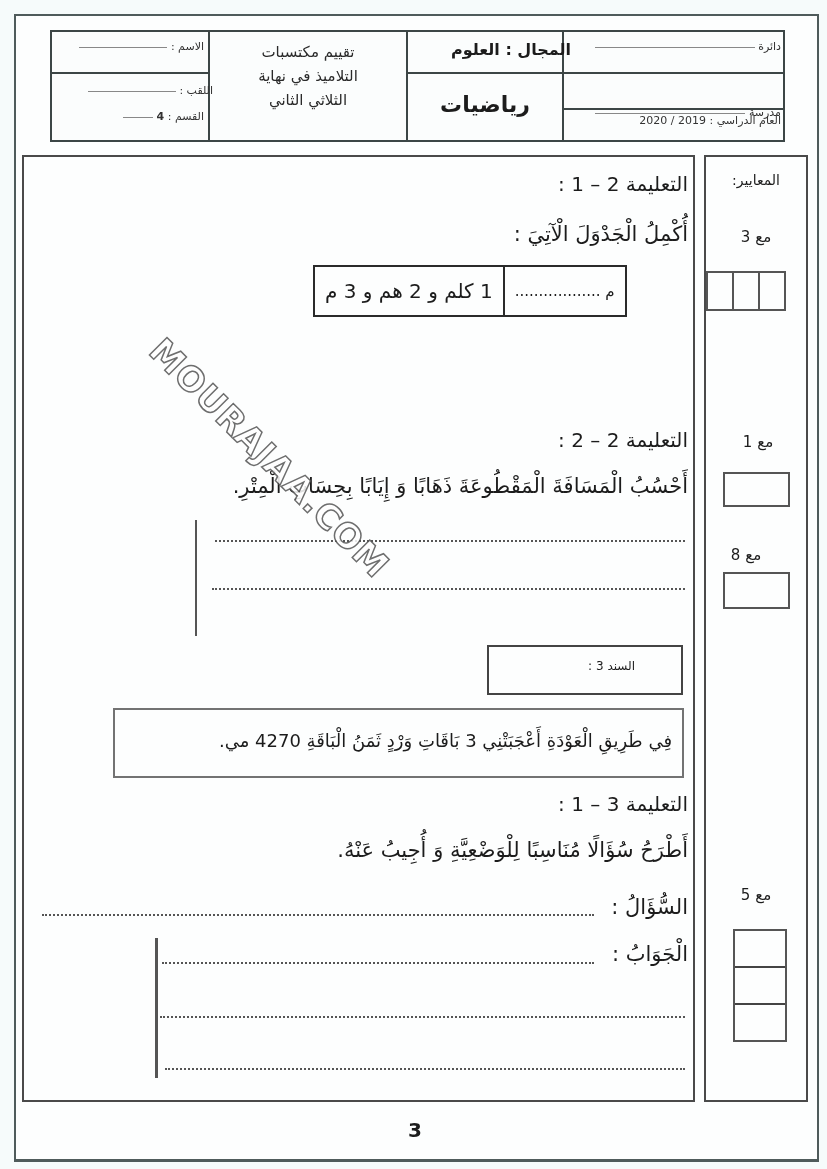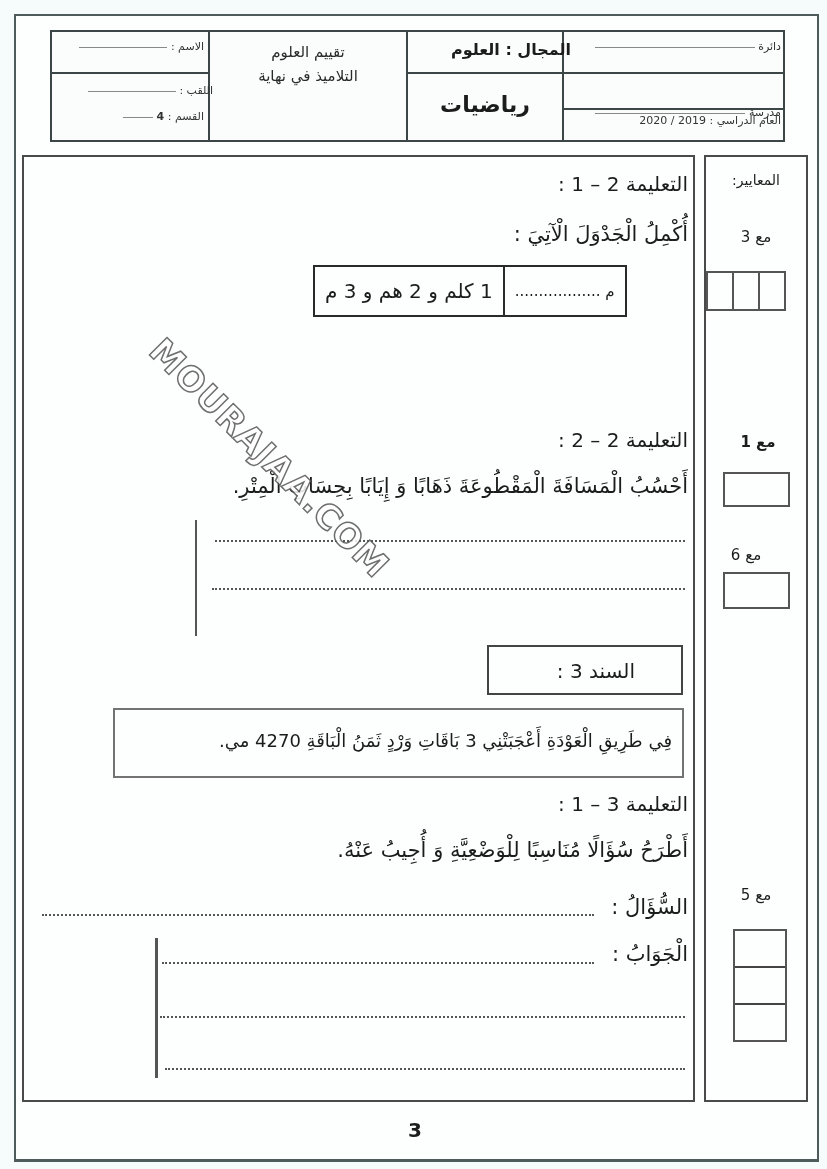--- a/index.html
+++ b/index.html
@@ -58,22 +58,23 @@
     <span>اللقب :</span>
     <span class="field-line" style="width:88px;"></span>
   </div>
   <div class="hcell small" style="left:4px; top:78px; width:148px; text-align:right;">
     <span>القسم :</span>
     <span style="font-weight:bold;">4</span>
     <span class="field-line" style="width:30px;"></span>
   </div>
 
   <div class="hcell center-text" style="left:158px; top:8px; width:196px;">
-    <div>تقييم العلوم</div>
+    <div>تقييم مكتسبات</div>
     <div>التلاميذ في نهاية</div>
+    <div>الثلاثي الثاني</div>
   </div>
 
   <div class="hcell" style="left:356px; top:8px; width:154px; text-align:center; direction:rtl; font-size:16px; font-weight:bold;margin-left:26px;">المجال : العلوم</div>
   <div class="hcell" style="left:356px; top:60px; width:154px; text-align:center; direction:rtl; font-size:22px; font-weight:bold;">رياضيات</div>
 
   <div class="hcell small" style="left:514px; top:8px; width:215px; text-align:right;">
     <span>دائرة</span>
     <span class="field-line" style="width:160px;"></span>
   </div>
   <div class="hcell small" style="left:514px; top:50px; width:215px; text-align:right;margin-top:24px;">
@@ -101,21 +102,21 @@
   </tbody>
     </table>
 </div>
 
 <div class="abs rtl q-title" style="left:300px; top:428px; width:388px;">التعليمة 2 – 2 :</div>
 <div class="abs rtl q-text" style="left:60px; top:474px; width:628px; white-space:nowrap;">أَحْسُبُ الْمَسَافَةَ الْمَقْطُوعَةَ ذَهَابًا وَ إِيَابًا بِحِسَابِ الْمِتْرِ.</div>
 <div class="abs" style="left:195px; top:520px; width:2px; height:116px; background:#555;"></div>
 <div class="abs dots" style="left:215px; top:540px; width:470px;"></div>
 <div class="abs dots" style="left:212px; top:588px; width:473px;"></div>
 
-<div class="abs rtl" style="left:487px; top:645px; width:196px; height:50px; border:2px solid #444; font-size:20px; padding:12px 46px 4px 0;">
+<div class="abs rtl" style="left:487px; top:645px; width:196px; height:50px; border:2px solid #444; font-size:12px; padding:12px 46px 4px 0;">
   <span>السند 3 :</span>
 </div>
 <div class="abs rtl" style="left:113px; top:708px; width:571px; height:70px; border:2px solid #737373; font-size:18px; padding:20px 10px 0 10px; white-space:nowrap;">
   <span>فِي طَرِيقِ الْعَوْدَةِ أَعْجَبَتْنِي 3 بَاقَاتِ وَرْدٍ ثَمَنُ الْبَاقَةِ 4270 مي.</span>
 </div>
 
 <div class="abs rtl q-title" style="left:300px; top:792px; width:388px;">التعليمة 3 – 1 :</div>
 <div class="abs rtl q-text" style="left:200px; top:838px; width:488px;">أَطْرَحُ سُؤَالًا مُنَاسِبًا لِلْوَضْعِيَّةِ وَ أُجِيبُ عَنْهُ.</div>
 
 <div class="abs rtl q-text" style="left:590px; top:895px; width:98px;">السُّؤَالُ :</div>
@@ -132,24 +133,24 @@
 <div class="abs side-box"></div>
 <div class="abs crit-label" style="left:706px; top:172px; width:100px; font-size:14px;">المعايير:</div>
 
 <div class="abs crit-label" style="left:706px; top:228px; width:100px; font-size:15px;">مع 3</div>
 <div class="abs box" style="left:706px; top:271px; width:80px; height:40px; display:flex;">
   <div style="flex:1; border-right:2px solid #555;"></div>
   <div style="flex:1; border-right:2px solid #555;"></div>
   <div style="flex:1;"></div>
 </div>
 
-<div class="abs crit-label" style="left:706px; top:433px; width:104px; font-size:15px;font-weight:bold;">مع 1</div>
+<div class="abs crit-label" style="left:706px; top:433px; width:104px; font-size:15px;">مع 1</div>
 <div class="abs box" style="left:723px; top:472px; width:67px; height:35px;"></div>
 
-<div class="abs crit-label" style="left:706px; top:546px; width:80px; font-size:15px;">مع 6</div>
+<div class="abs crit-label" style="left:706px; top:546px; width:80px; font-size:15px;">مع 8</div>
 <div class="abs box" style="left:723px; top:572px; width:67px; height:37px;"></div>
 
 <div class="abs crit-label" style="left:706px; top:886px; width:100px; font-size:15px;">مع 5</div>
 <div class="abs box" style="left:733px; top:929px; width:54px; height:113px; display:flex; flex-direction:column;">
   <div style="flex:1; border-bottom:2px solid #444;"></div>
   <div style="flex:1; border-bottom:2px solid #444;"></div>
   <div style="flex:1;"></div>
 </div>
 
 <div class="abs" style="left:380px; top:1118px; width:70px; text-align:center; font-size:20px; font-weight:bold;">3</div>

